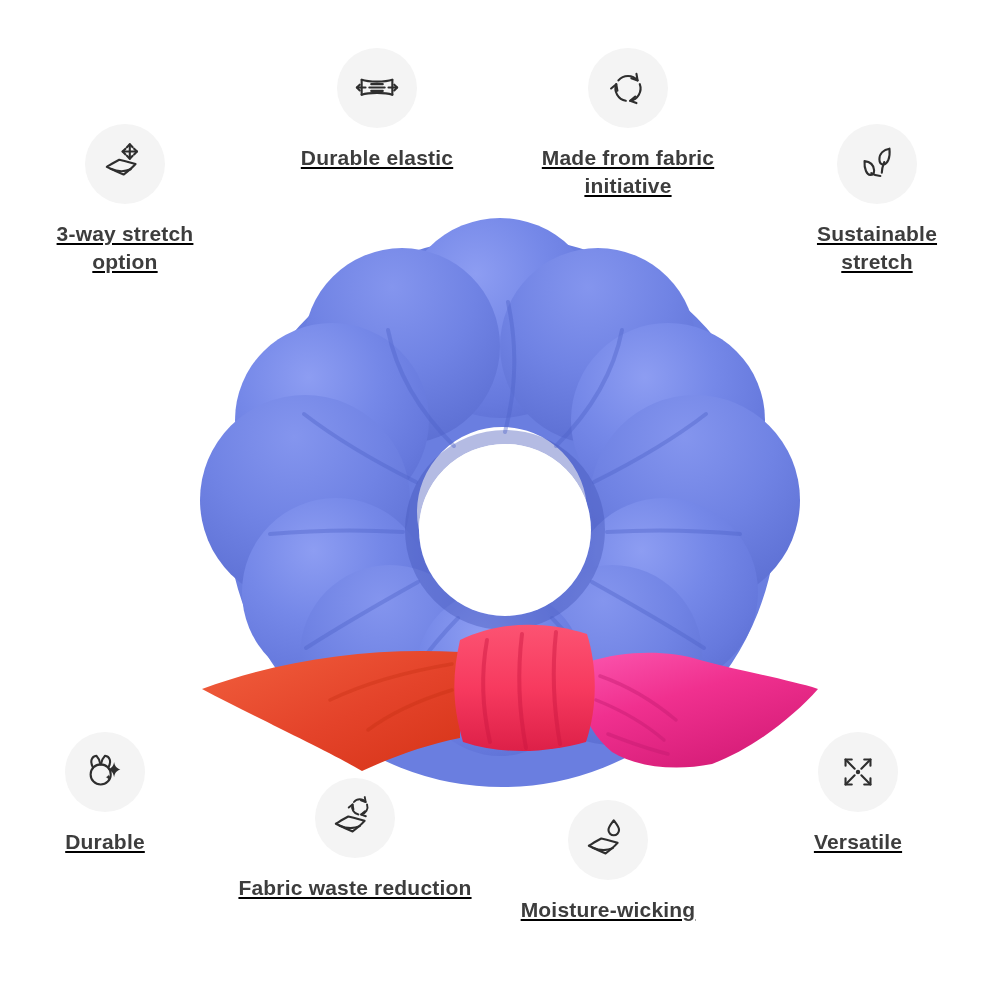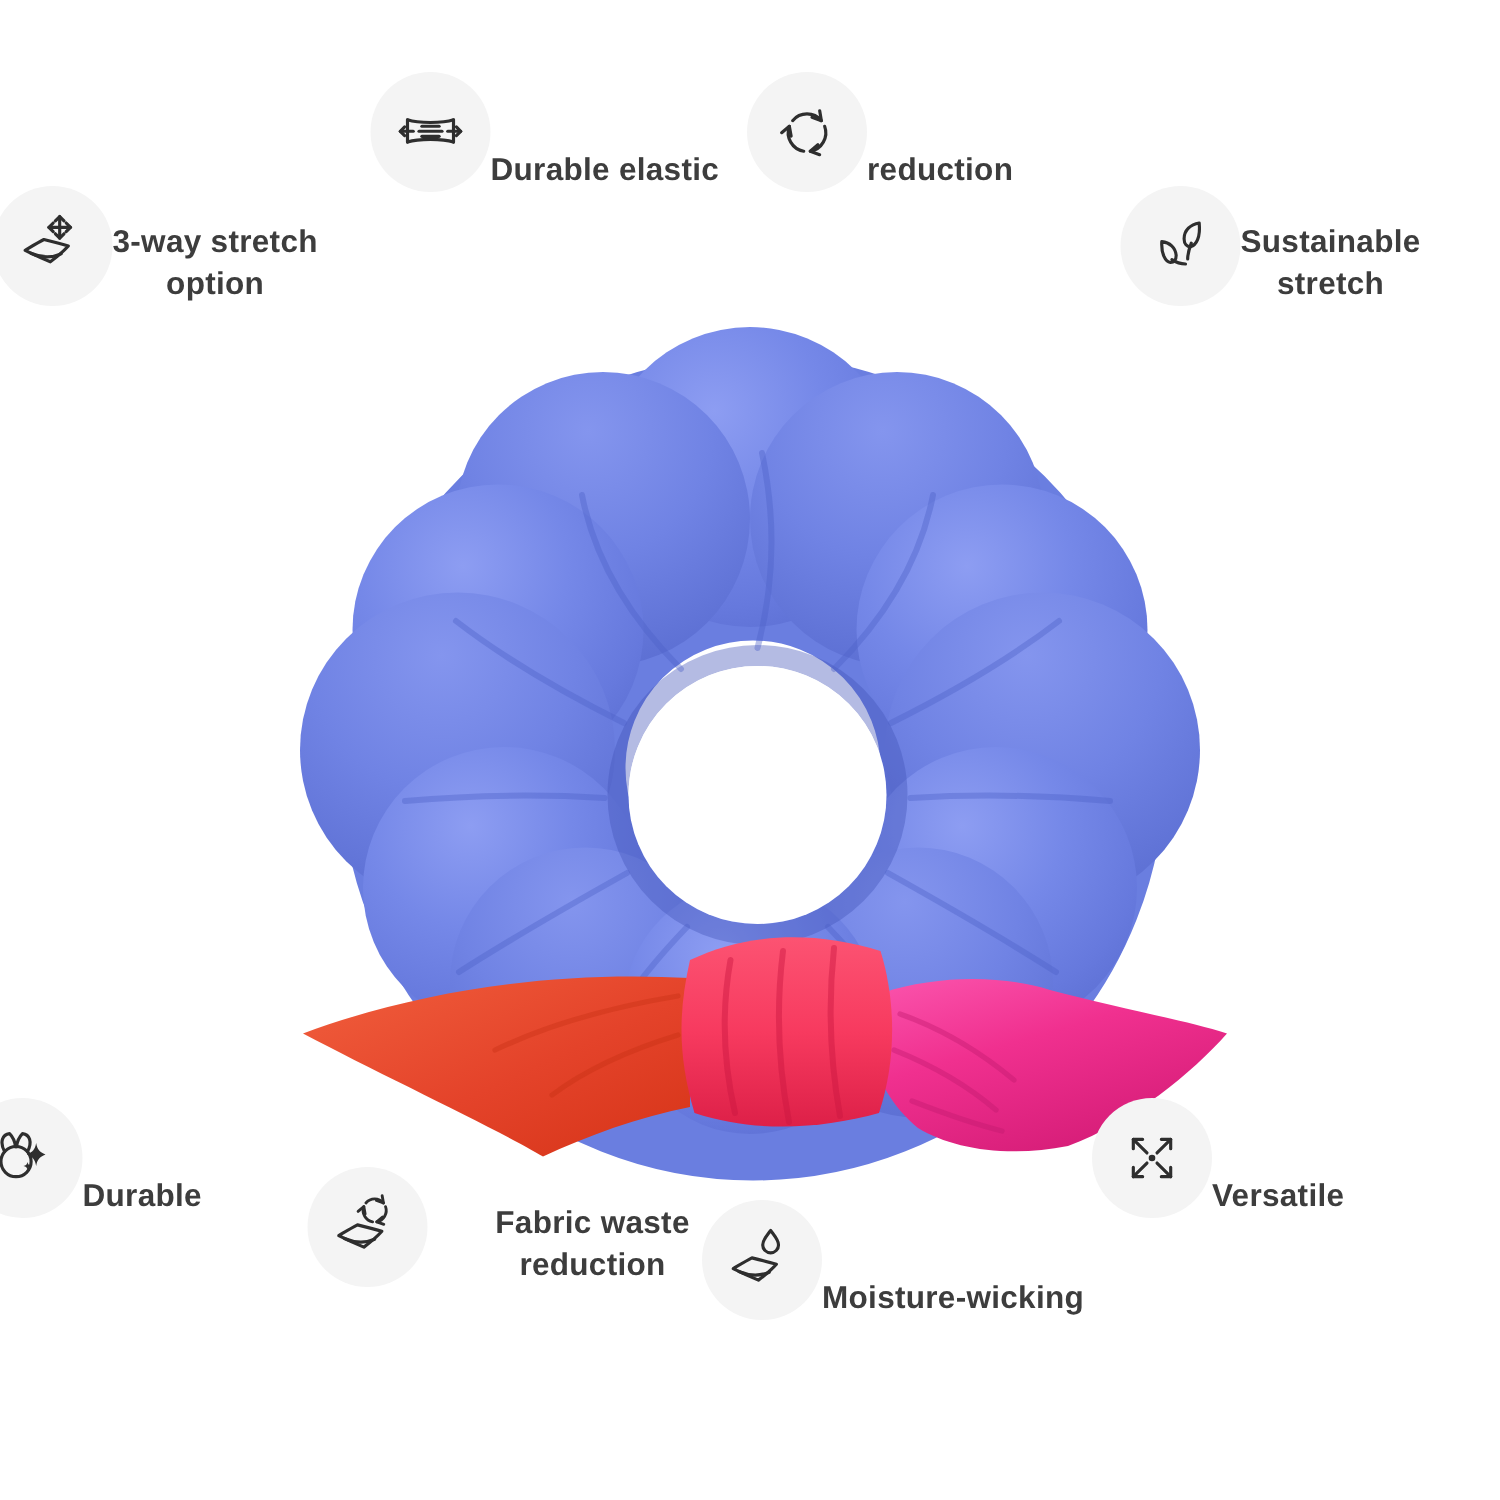--- a/index.html
+++ b/index.html
@@ -4,21 +4,21 @@
 <style>
   html,body{margin:0;padding:0;}
   body{
     width:1000px;height:1000px;position:relative;overflow:hidden;
     background:#ffffff;
     font-family:"Liberation Sans", sans-serif;
   }
   .stage{position:absolute;inset:0;width:1000px;height:1000px;}
   .product-svg{position:absolute;left:0;top:0;width:1000px;height:1000px;}
   .feature{
-    position:absolute;display:flex;flex-direction:row;align-items:flex-end;
+    position:absolute;display:flex;flex-direction:column;align-items:center;text-decoration:underline;
   }
   .feature-circle{
     width:80px;height:80px;border-radius:50%;background:#f4f4f4;
     display:flex;align-items:center;justify-content:center;flex:0 0 auto;
   }
   .feature-circle svg{display:block;}
   .icon-stroke{stroke:#2e2e2e;stroke-width:2.2;fill:none;stroke-linecap:round;stroke-linejoin:round;}
   .icon-stroke-thin{stroke:#2e2e2e;stroke-width:2;fill:none;stroke-linecap:round;stroke-linejoin:round;}
   .icon-fill{fill:#2e2e2e;stroke:none;}
   .feature-label{
@@ -183,21 +183,22 @@
           <g transform="rotate(240 24 24.5)">
             <path d="M 14 16.1 A 13 13 0 0 1 34 16.1"></path>
             <g transform="translate(34,16.1) rotate(50)">
                 <path d="M -6 -3.5 L 0 0 L -6 3.5"></path>
               </g>
           </g>
         </g>
       </svg>
     </div>
     <div class="feature-label">
-      <span>reduction</span>
+      <span>Made from fabric</span>
+      <span>initiative</span>
     </div>
   </div>
 
   <div class="feature" style="left:747px;top:124px;width:260px;">
     <div class="feature-circle">
       <svg width="46" height="46" viewBox="0 0 48 48">
         <g class="icon-stroke">
           <path d="M 37 8 C 31 9, 26.5 13, 26.5 19 C 26.5 22.5, 28.5 24.5, 31 24.5 C 35 23.5, 38 18, 37 8 Z"></path>
           <path d="M 31.5 22 C 30 26, 29 29, 29 33"></path>
           <path d="M 11 21 C 16.5 21.5, 20.5 25, 21 30.5 C 21 33.5, 19.5 35.5, 17 35.5 C 13.5 35, 10.5 29.5, 11 21 Z"></path>

